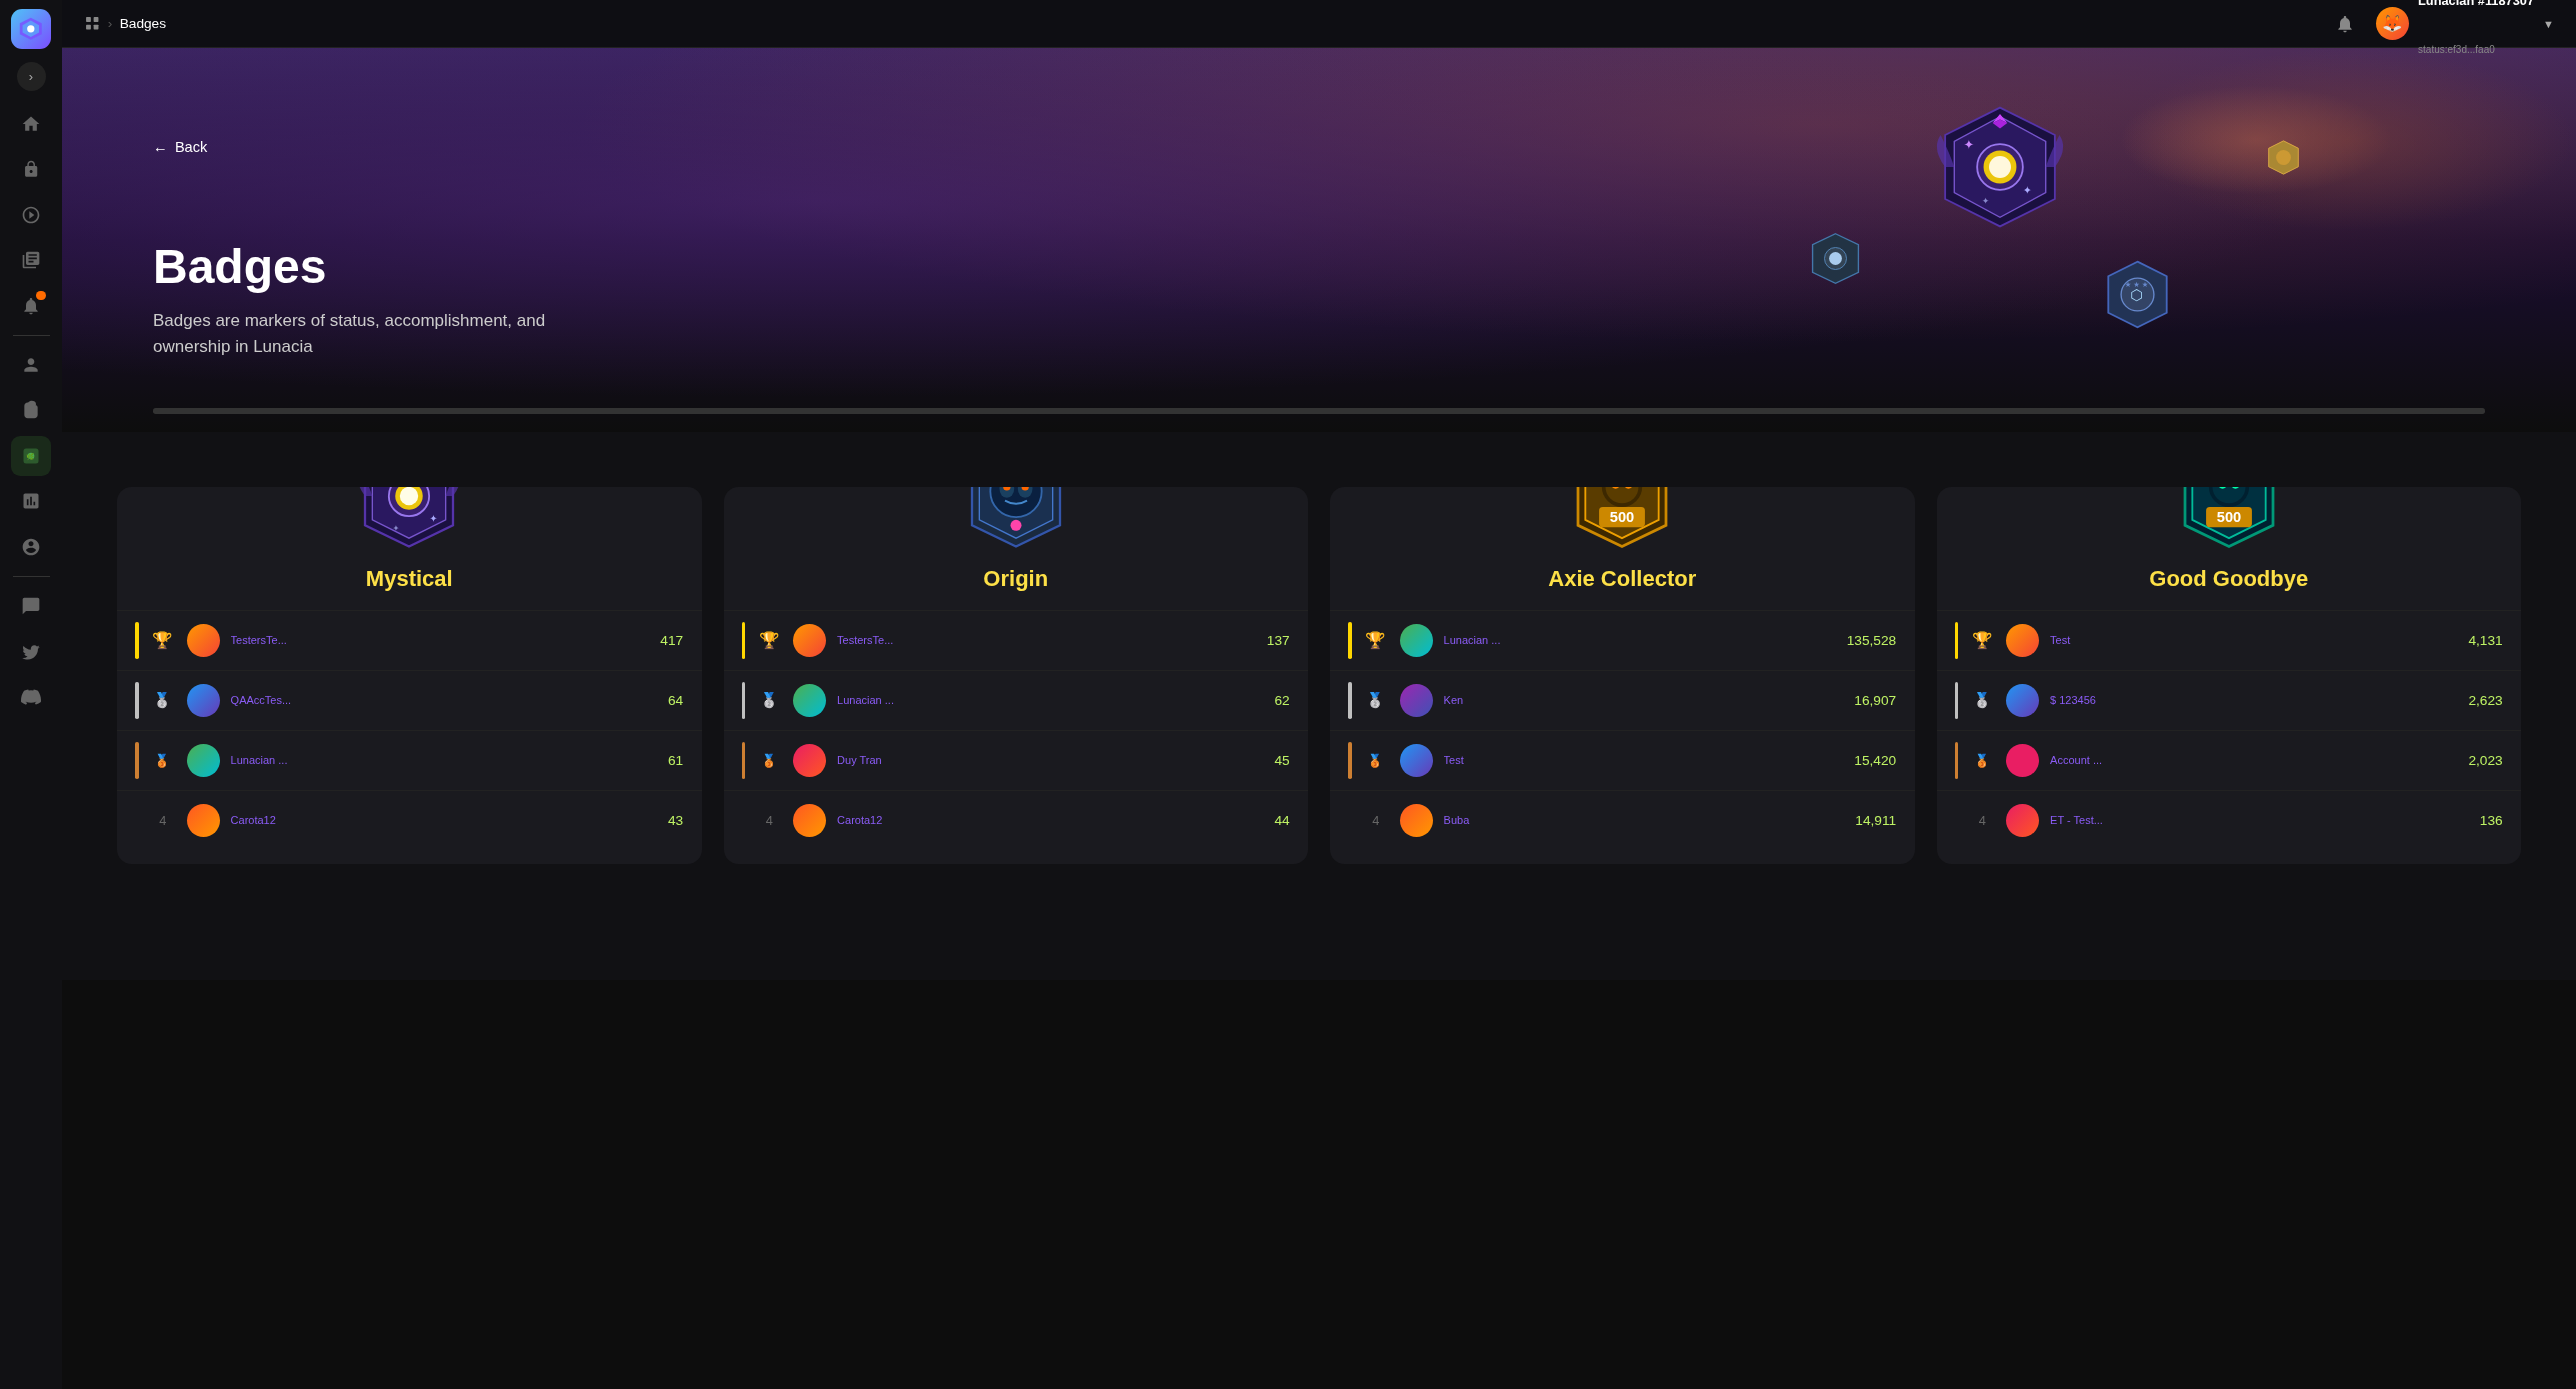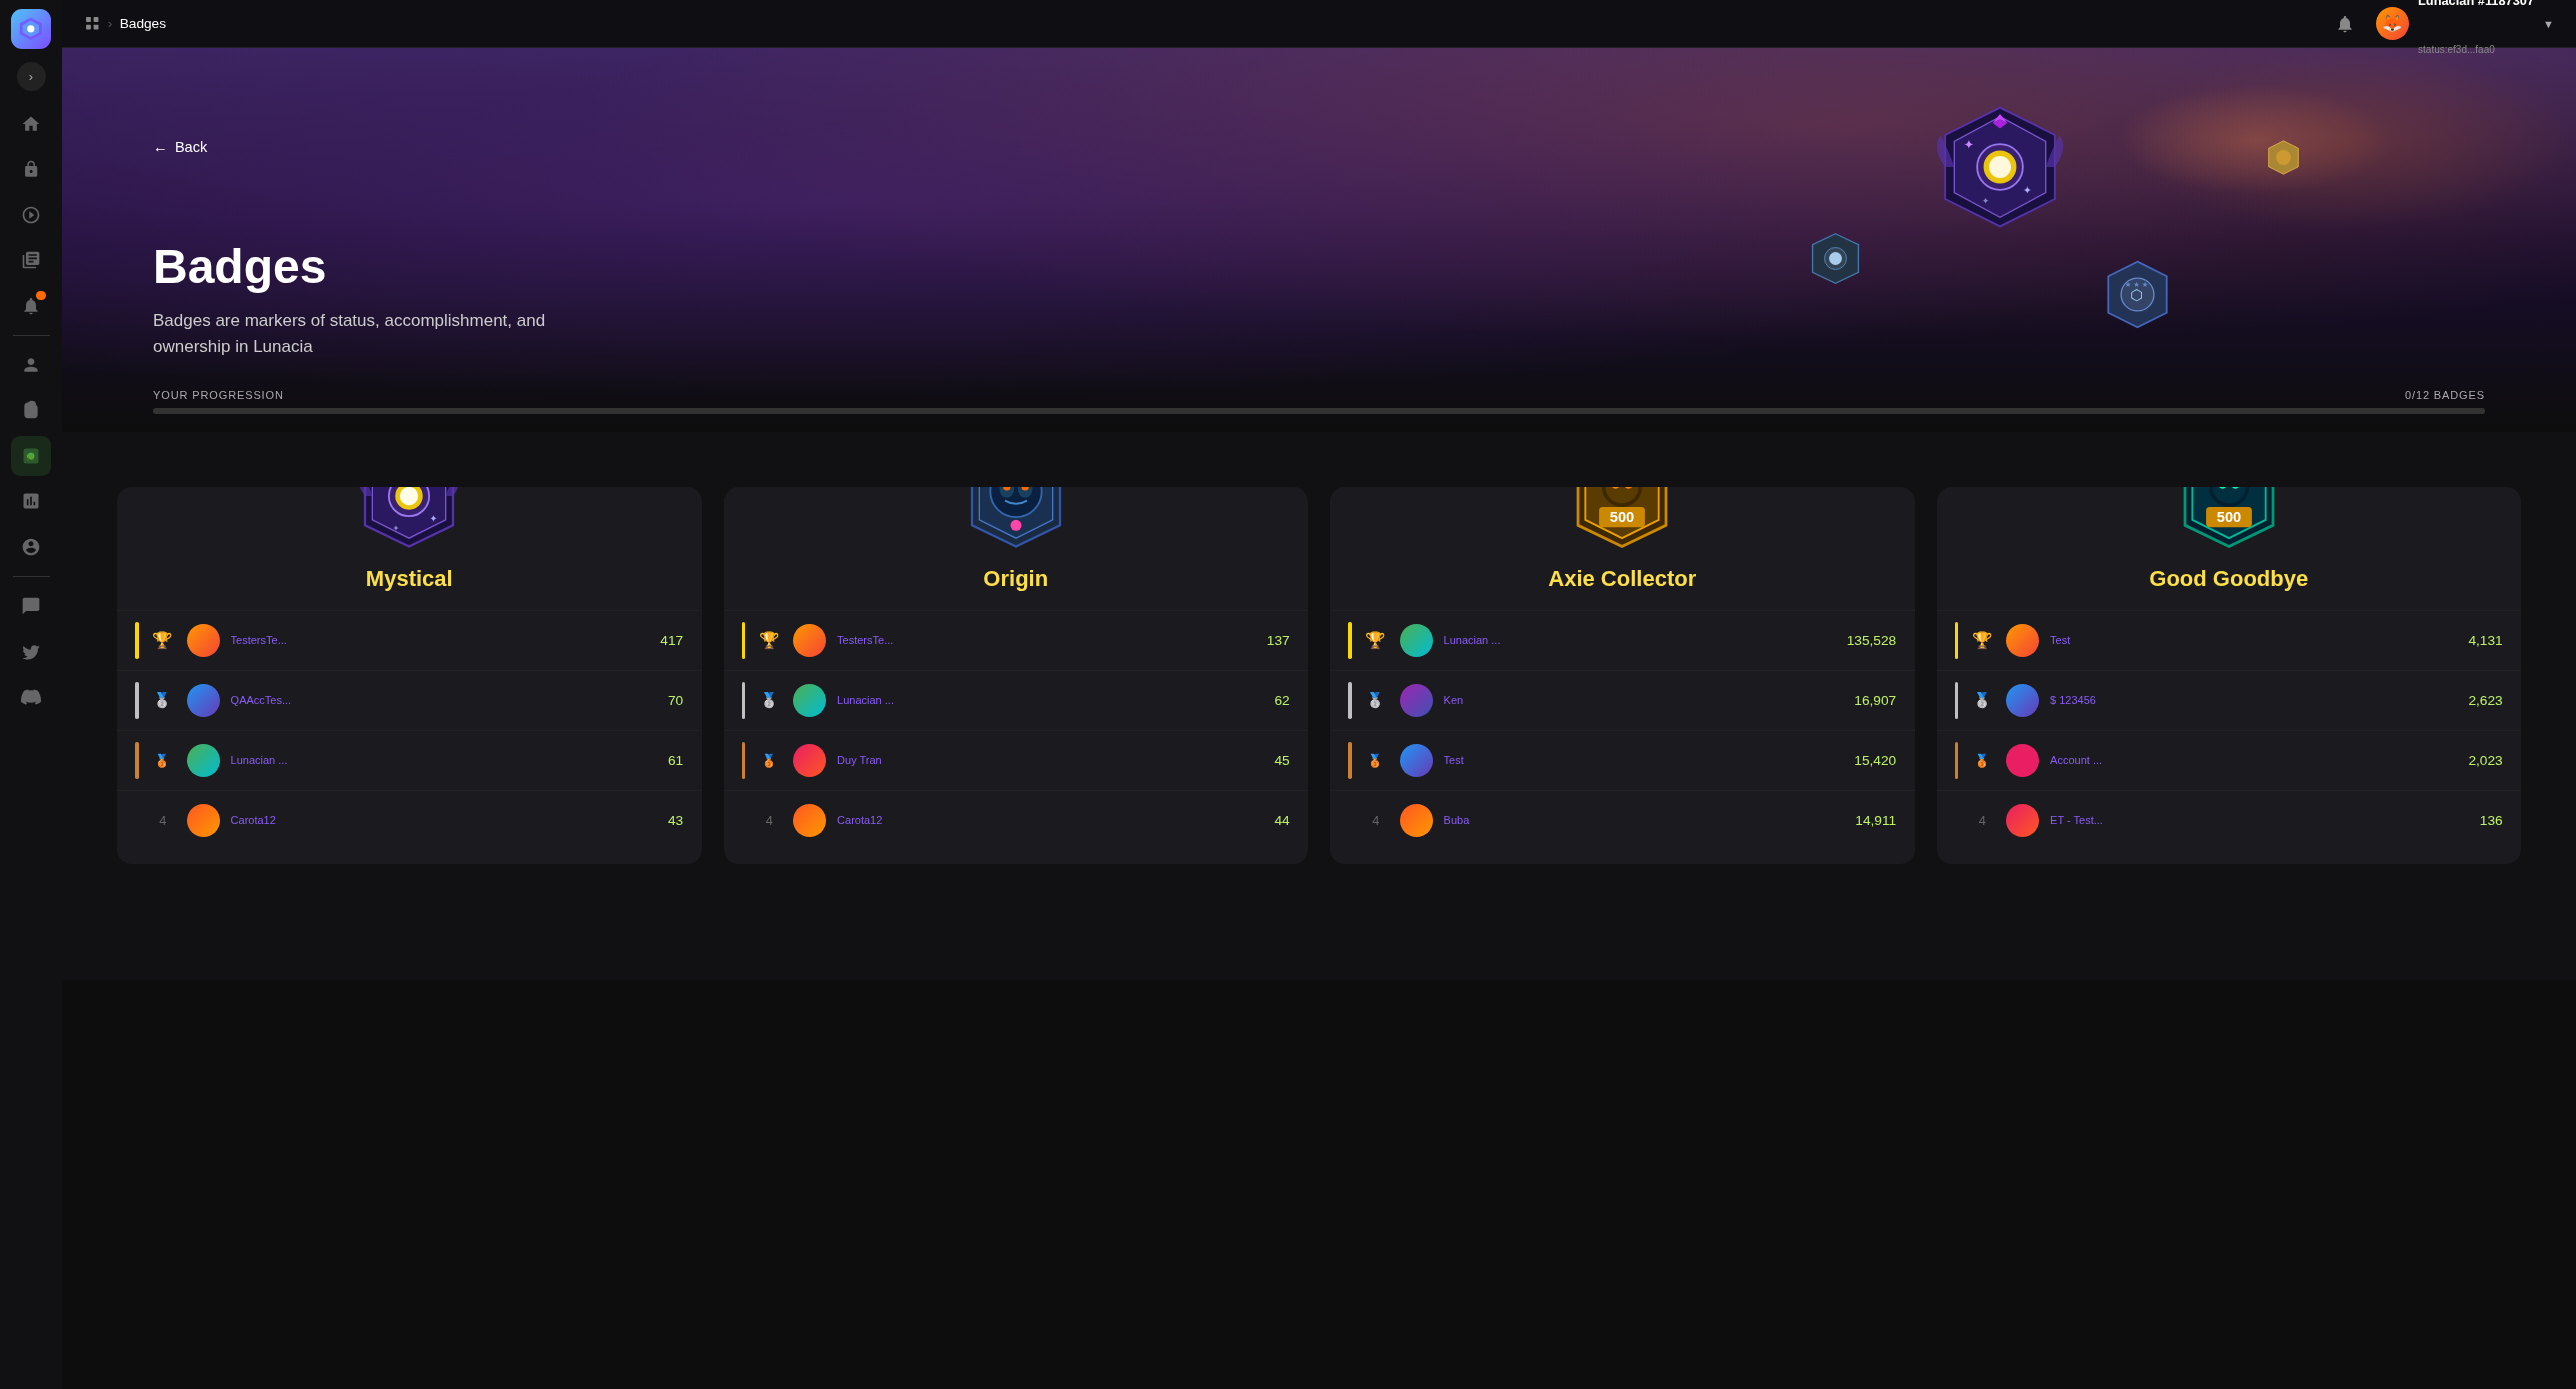--- a/index.html
+++ b/index.html
@@ -578,24 +578,20 @@
       <span>←</span>
       <span>Back</span>
     </div>
 
     <div class="hero-content">
       <div class="hero-title">Badges</div>
       <div class="hero-subtitle">Badges are markers of status, accomplishment, and ownership in Lunacia</div>
     </div>
 
     <div class="progression-section">
-      <div class="progression-header">
-        <span>YOUR PROGRESSION</span>
-        <span>0/12 BADGES</span>
-      </div>
       <div class="progression-bar-bg">
         <div class="progression-bar-fill"></div>
       </div>
     </div>
   </div>
 
   <div class="cards-section">
     <div class="cards-grid">
 
       <div class="badge-card">
@@ -628,21 +624,21 @@
             <div class="leaderboard-score">417</div>
           </div>
 
           <div class="leaderboard-row">
             <div class="rank-indicator rank-silver"></div>
             <div class="leaderboard-rank-icon">
                 <span class="trophy-silver">🥈</span>
               </div>
             <div class="leaderboard-avatar av2"></div>
             <div class="leaderboard-name">QAAccTes...</div>
-            <div class="leaderboard-score">70</div>
+            <div class="leaderboard-score">64</div>
           </div>
 
           <div class="leaderboard-row">
             <div class="rank-indicator rank-bronze"></div>
             <div class="leaderboard-rank-icon">
                 <span class="trophy-bronze">🥉</span>
               </div>
             <div class="leaderboard-avatar av3"></div>
             <div class="leaderboard-name">Lunacian ...</div>
             <div class="leaderboard-score">61</div>

